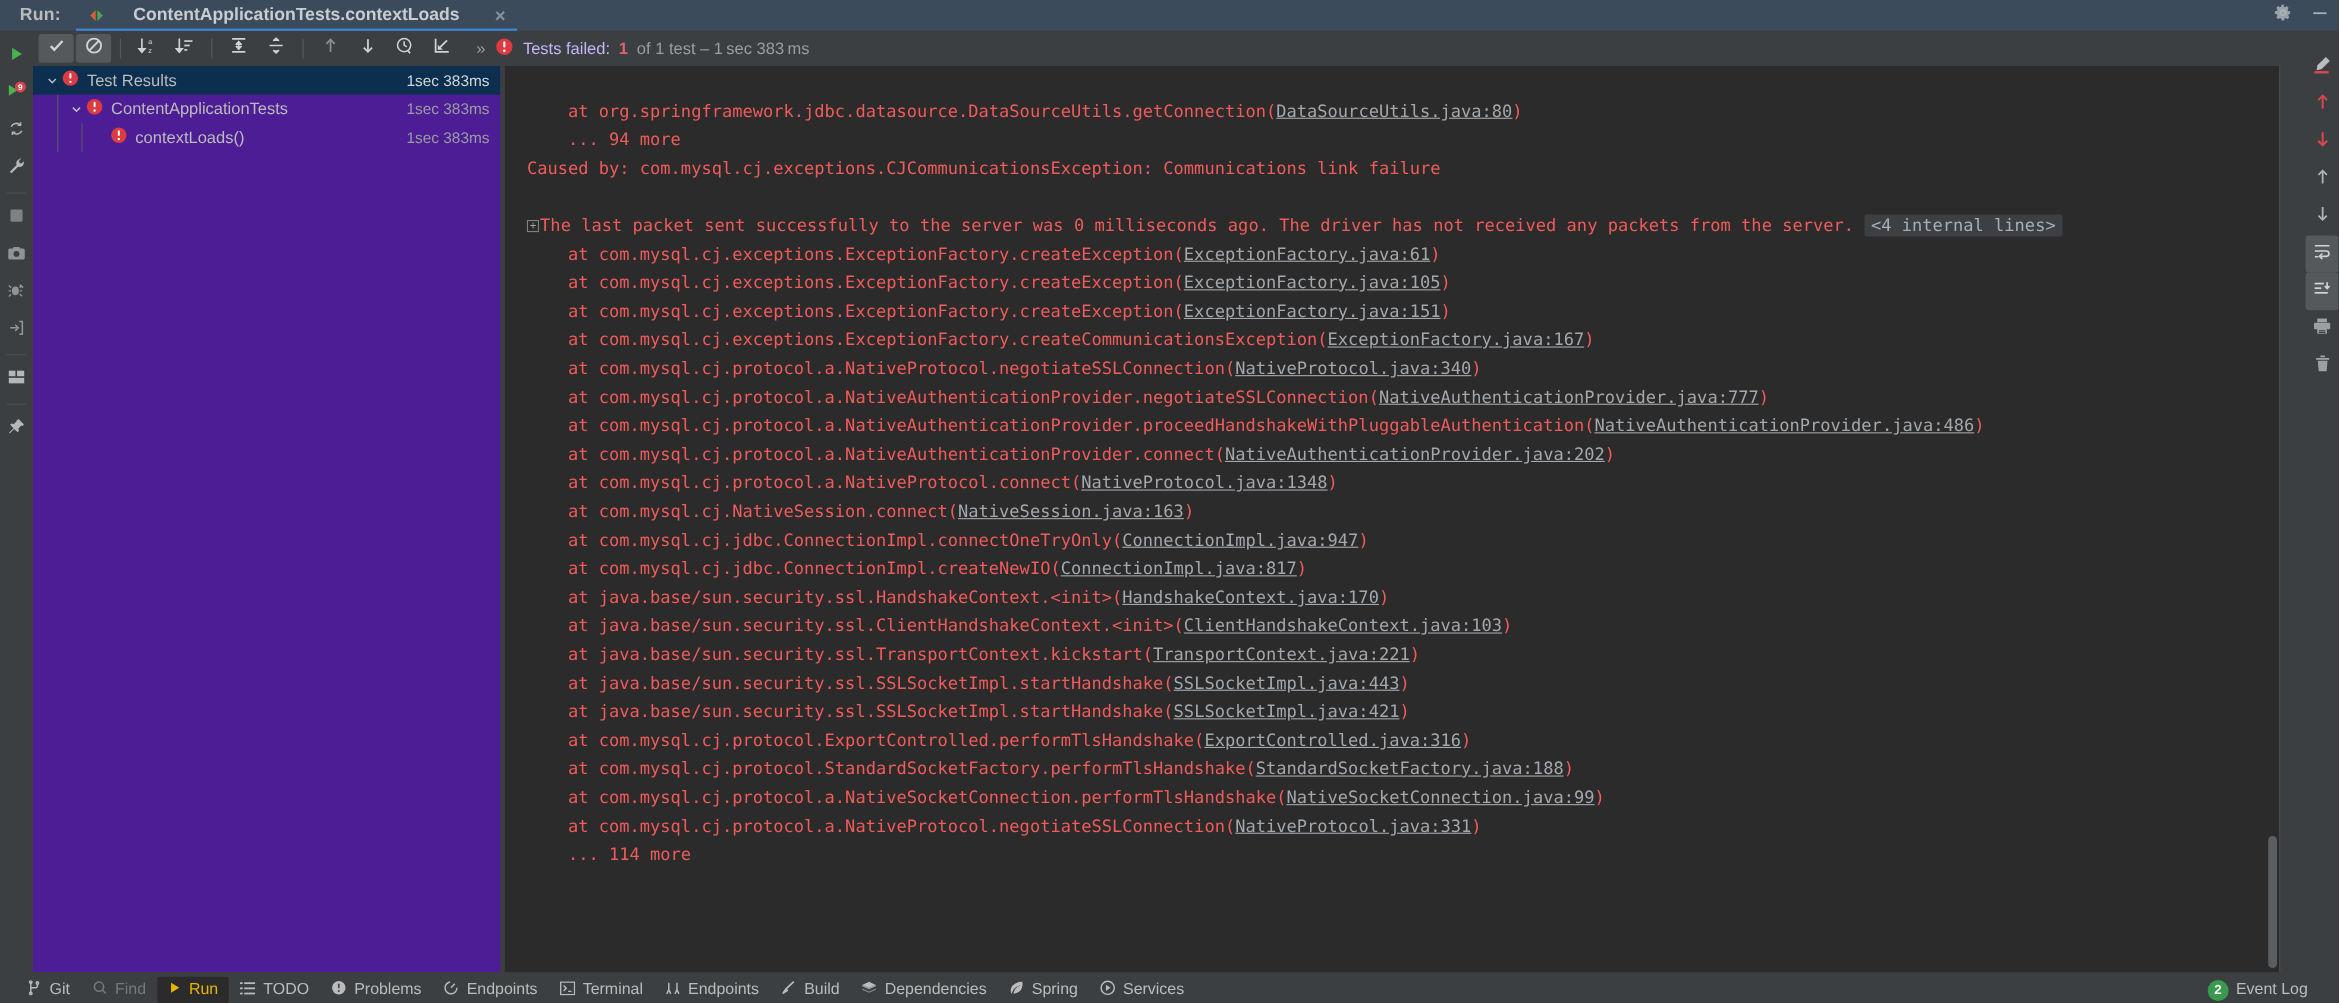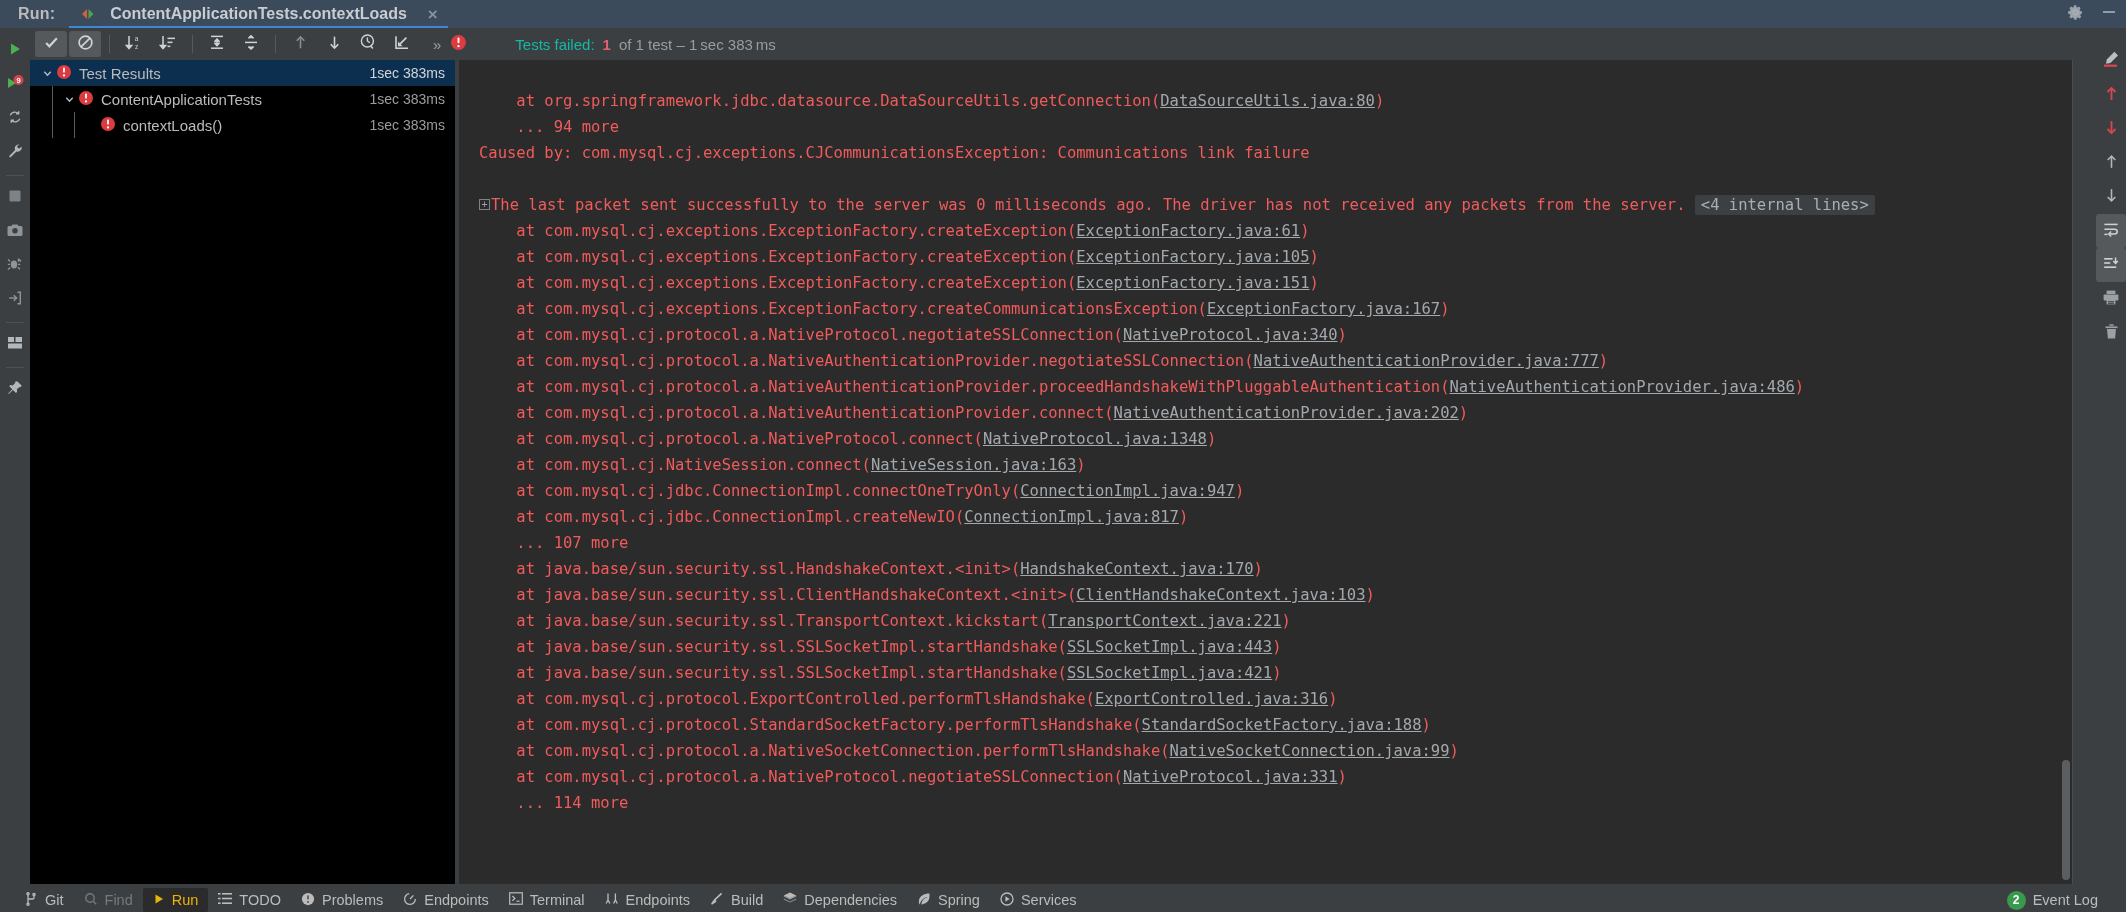--- a/index.html
+++ b/index.html
@@ -13,21 +13,21 @@
 
   
   #titlebar {
     position: absolute; left: 0; top: 0; width: 2126px; height: 28px;
     background: #3c4b5c; display: flex; align-items: center; font-weight: bold;
   }
   #titlebar .run-label {
     color: #bbbbbb; font-size: 16px; padding: 0 14px 0 18px; letter-spacing: .2px;
   }
   .tab {
-    height: 29px; display: flex; align-items: center; gap: 15px;
+    height: 29px; display: flex; align-items: center; gap: 26px;
     padding: 0 10px 0 12px; position: relative; background: #3c4b5c;
   }
   .tab .tab-title { color: #c9ccd1; font-size: 16px; }
   .tab .tab-close { color: #8a9099; font-size: 17px; margin-left: 6px; line-height: 1; }
   .tab::after {
     content: ""; position: absolute; left: 0; right: 0; bottom: 0;
     height: 3px; background: #3e86d6;
   }
   .runconf-icon { width: 14px; height: 14px; display:block; }
   #titlebar .spacer { flex: 1 1 auto; }
@@ -49,27 +49,27 @@
   }
   .tb-btn {
     width: 32px; height: 26px; display: flex; align-items: center; justify-content: center;
     border-radius: 3px; margin: 0 1px;
   }
   .tb-btn.on { background: #55595b; }
   .tb-sep { width: 1px; height: 18px; background: #555a5c; margin: 0 7px; }
   .tb-chevrons { color: #9aa0a6; font-size: 15px; padding: 0 10px 0 14px; letter-spacing: -1px; }
   .tb-status { display: flex; align-items: center; gap: 8px; font-size: 15px; }
   .tb-status .st-text { color: #999da1; }
-  .tb-status .st-red { color: #14b8a6; margin-left: 40px; }
+  .tb-status .st-red { color: #c4b5fd; }
   .tb-status .st-num { color: #e0616c; font-weight: bold; }
 
   
   #tree-panel {
     position: absolute; left: 30px; top: 60px; width: 425px; height: 824px;
-    background: #000000; overflow: hidden;
+    background: #4c1d95; overflow: hidden;
   }
   .tree-row {
     height: 26px; display: flex; align-items: center; position: relative;
     padding-right: 8px; font-size: 15px; color: #bbbbbb;
   }
   .tree-row.selected { background: #0d2f4f; }
   .tree-row .indent { display: inline-block; }
   .tw { width: 18px; height: 26px; display: inline-flex; align-items: center; justify-content: center; flex: 0 0 18px; }
   .err-icon { flex: 0 0 16px; margin-right: 7px; }
   .tree-label { white-space: nowrap; }
@@ -434,21 +434,20 @@
       <div class="cline">    at com.mysql.cj.exceptions.ExceptionFactory.createException(<span class="lnk">ExceptionFactory.java:151</span>)</div>
       <div class="cline">    at com.mysql.cj.exceptions.ExceptionFactory.createCommunicationsException(<span class="lnk">ExceptionFactory.java:167</span>)</div>
       <div class="cline">    at com.mysql.cj.protocol.a.NativeProtocol.negotiateSSLConnection(<span class="lnk">NativeProtocol.java:340</span>)</div>
       <div class="cline">    at com.mysql.cj.protocol.a.NativeAuthenticationProvider.negotiateSSLConnection(<span class="lnk">NativeAuthenticationProvider.java:777</span>)</div>
       <div class="cline">    at com.mysql.cj.protocol.a.NativeAuthenticationProvider.proceedHandshakeWithPluggableAuthentication(<span class="lnk">NativeAuthenticationProvider.java:486</span>)</div>
       <div class="cline">    at com.mysql.cj.protocol.a.NativeAuthenticationProvider.connect(<span class="lnk">NativeAuthenticationProvider.java:202</span>)</div>
       <div class="cline">    at com.mysql.cj.protocol.a.NativeProtocol.connect(<span class="lnk">NativeProtocol.java:1348</span>)</div>
       <div class="cline">    at com.mysql.cj.NativeSession.connect(<span class="lnk">NativeSession.java:163</span>)</div>
       <div class="cline">    at com.mysql.cj.jdbc.ConnectionImpl.connectOneTryOnly(<span class="lnk">ConnectionImpl.java:947</span>)</div>
       <div class="cline">    at com.mysql.cj.jdbc.ConnectionImpl.createNewIO(<span class="lnk">ConnectionImpl.java:817</span>)</div>
-      <div class="cline">    ... 107 more</div>
       <div class="cline">    at java.base/sun.security.ssl.HandshakeContext.&lt;init&gt;(<span class="lnk">HandshakeContext.java:170</span>)</div>
       <div class="cline">    at java.base/sun.security.ssl.ClientHandshakeContext.&lt;init&gt;(<span class="lnk">ClientHandshakeContext.java:103</span>)</div>
       <div class="cline">    at java.base/sun.security.ssl.TransportContext.kickstart(<span class="lnk">TransportContext.java:221</span>)</div>
       <div class="cline">    at java.base/sun.security.ssl.SSLSocketImpl.startHandshake(<span class="lnk">SSLSocketImpl.java:443</span>)</div>
       <div class="cline">    at java.base/sun.security.ssl.SSLSocketImpl.startHandshake(<span class="lnk">SSLSocketImpl.java:421</span>)</div>
       <div class="cline">    at com.mysql.cj.protocol.ExportControlled.performTlsHandshake(<span class="lnk">ExportControlled.java:316</span>)</div>
       <div class="cline">    at com.mysql.cj.protocol.StandardSocketFactory.performTlsHandshake(<span class="lnk">StandardSocketFactory.java:188</span>)</div>
       <div class="cline">    at com.mysql.cj.protocol.a.NativeSocketConnection.performTlsHandshake(<span class="lnk">NativeSocketConnection.java:99</span>)</div>
       <div class="cline">    at com.mysql.cj.protocol.a.NativeProtocol.negotiateSSLConnection(<span class="lnk">NativeProtocol.java:331</span>)</div>
       <div class="cline">    ... 114 more</div>

